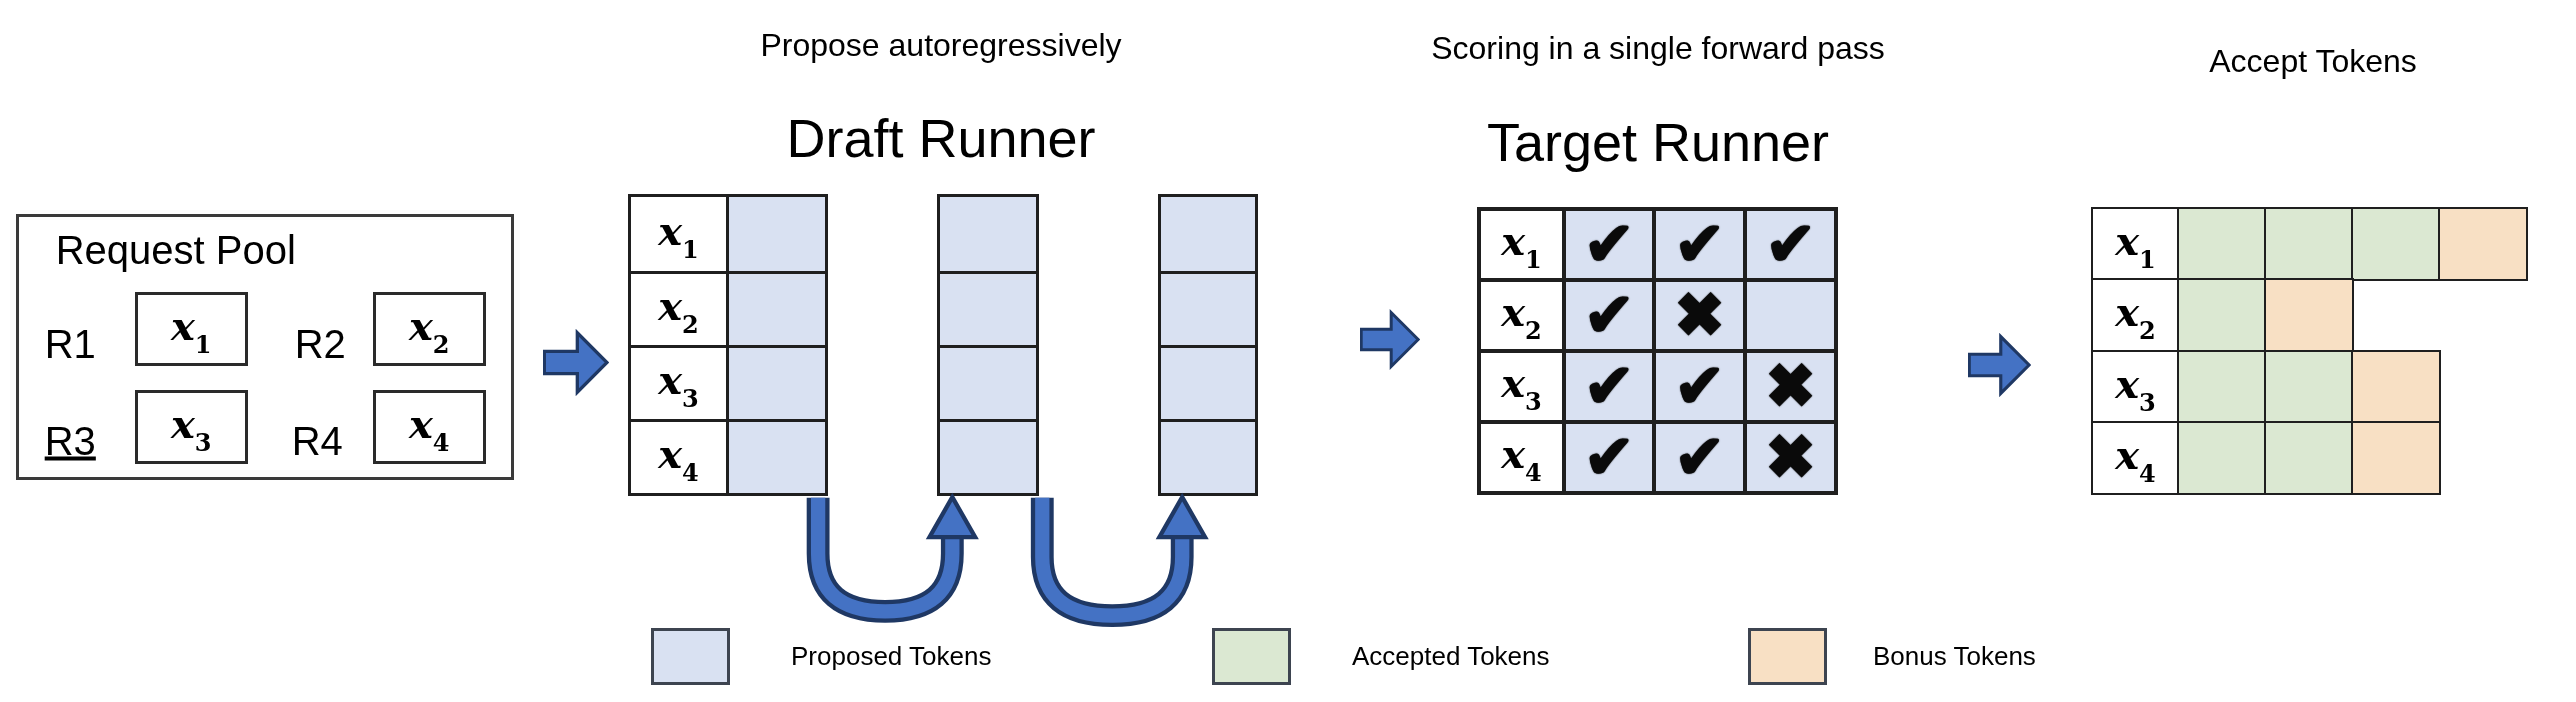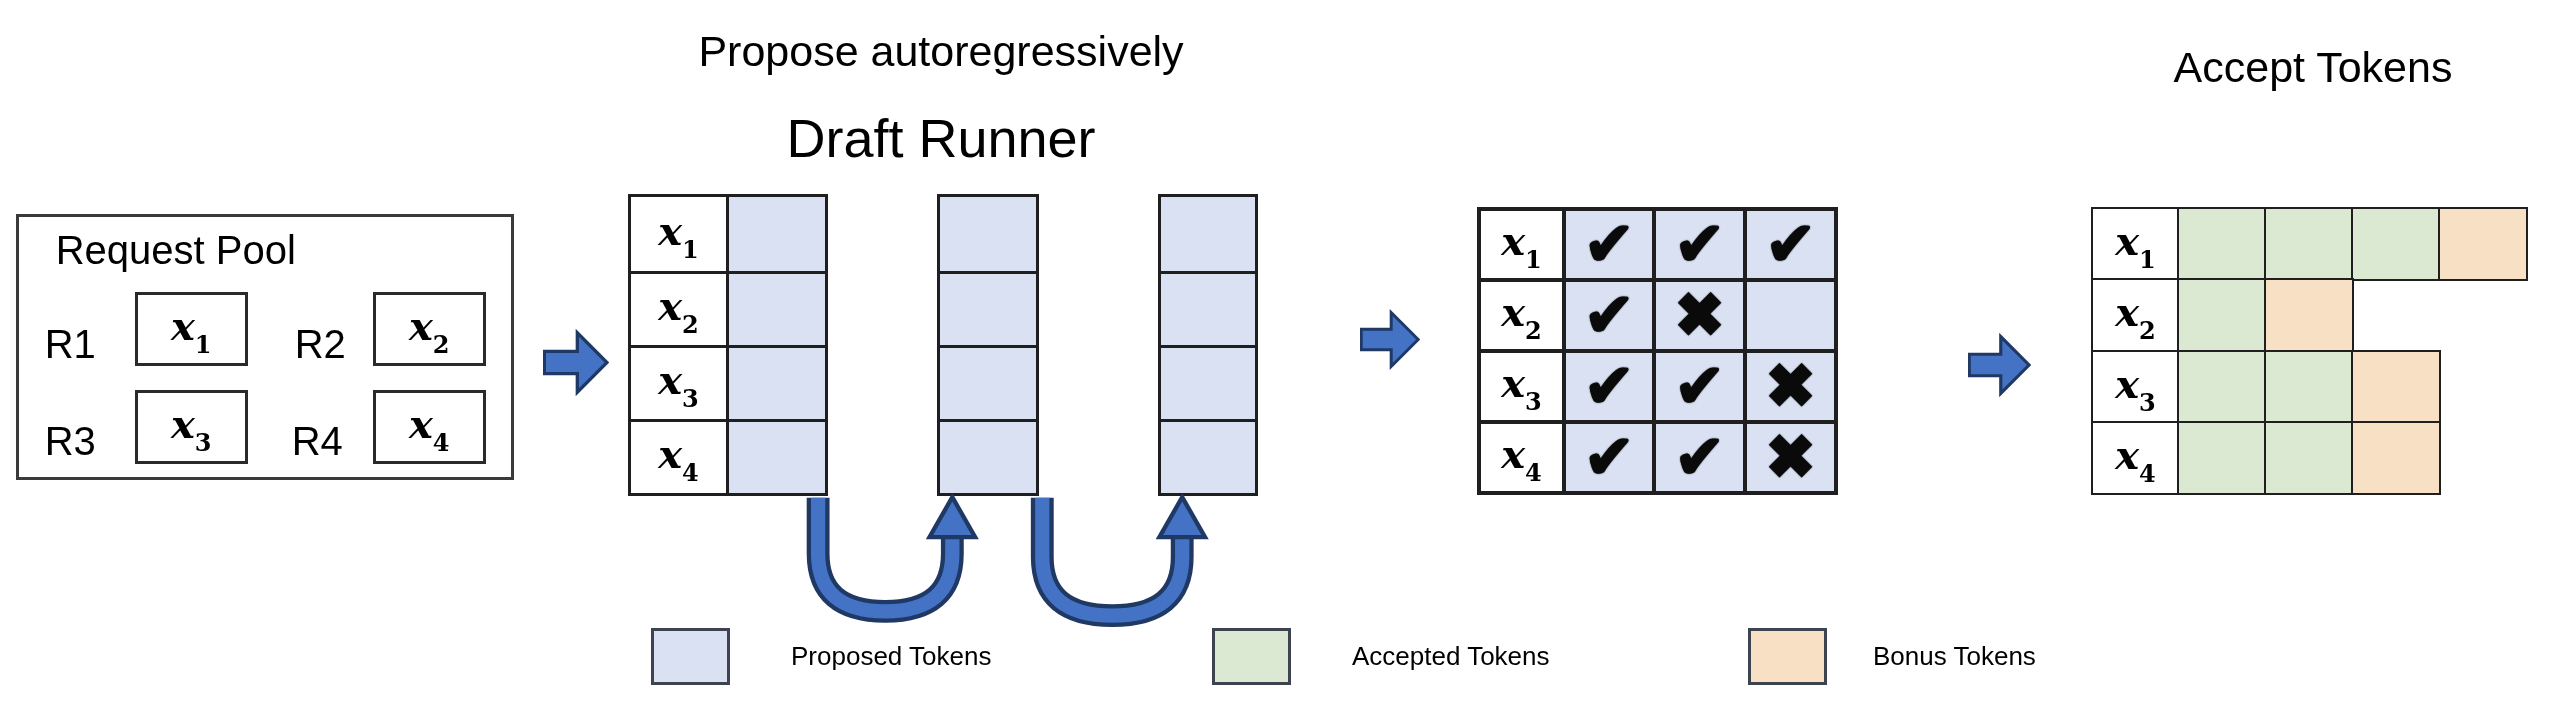--- a/index.html
+++ b/index.html
@@ -1,18 +1,18 @@
 <!DOCTYPE html>
 <html style="--proposed: #d9e1f2; --accepted: #dbe8d2; --bonus: #f8e0c4;font-size:11.4px"><head>
 <meta charset="utf-8">
 <style>
   html,body{margin:0;padding:0;background:#ffffff;}
   #canvas{position:relative;width:2576px;height:703px;background:#ffffff;overflow:hidden;
           font-family:"Liberation Sans",sans-serif;color:#000;}
-  .title{position:absolute;transform:translateX(-50%);font-size:43px;font-weight:500;
+  .title{position:absolute;transform:translateX(-50%);font-size:32px;font-weight:500;
          white-space:nowrap;letter-spacing:0px;}
   .subtitle{position:absolute;transform:translateX(-50%);font-size:54px;font-weight:500;white-space:nowrap;}
   
   #pool{position:absolute;left:15.7px;top:214px;width:498px;height:266px;
         border:3.6px solid #3a3a3a;background:#fff;box-sizing:border-box;}
   .pool-title{position:absolute;left:37px;top:11.4px;font-size:40px;font-weight:500;}
   .req-label{position:absolute;font-size:40px;font-weight:500;transform:translateY(-50%);margin-top:16px;}
   .token-box{position:absolute;width:113px;height:74px;border:3.6px solid #2a2a2a;background:#fff;
              box-sizing:border-box;display:flex;align-items:center;justify-content:center;}
   .math{font-family:"DejaVu Serif",serif;font-style:italic;font-size:40px;line-height:1;font-weight:bold;}
@@ -46,33 +46,35 @@
   .flow-arrow{position:absolute;}
   svg{display:block;}
 </style>
 </head>
 <body>
 
 <div id="canvas">
 
   <div class="title" style="left:941px;top:27px;">Propose autoregressively</div>
   <div class="subtitle" style="left:941px;top:107px;">Draft Runner</div>
+  <div class="title" style="left:1658px;top:30px;">Scoring in a single forward pass</div>
+  <div class="subtitle" style="left:1658px;top:111px;">Target Runner</div>
   <div class="title" style="left:2313px;top:43px;">Accept Tokens</div>
 
   <div id="pool">
     <div class="pool-title">Request Pool</div>
   <div class="req-label" style="left: 26px; top: 111px;">R1</div>
       <div class="token-box" style="left: 116px; top: 75px;">
         <span class="math"><span>x</span><sub>1</sub></span>
       </div>
       <div class="req-label" style="left: 276px; top: 111px;">R2</div>
       <div class="token-box" style="left: 354px; top: 75px;">
         <span class="math"><span>x</span><sub>2</sub></span>
       </div>
-      <div class="req-label" style="left: 26px; top: 208px;">R3</div>
+      <div class="req-label" style="left: 26px; top: 208px; text-decoration: underline;">R3</div>
       <div class="token-box" style="left: 116px; top: 173px;">
         <span class="math"><span>x</span><sub>3</sub></span>
       </div>
       <div class="req-label" style="left: 273px; top: 208px;">R4</div>
       <div class="token-box" style="left: 354px; top: 173px;">
         <span class="math"><span>x</span><sub>4</sub></span>
       </div>
     </div>
 
   <div class="flow-arrow" style="left:543px;top:323px;">

